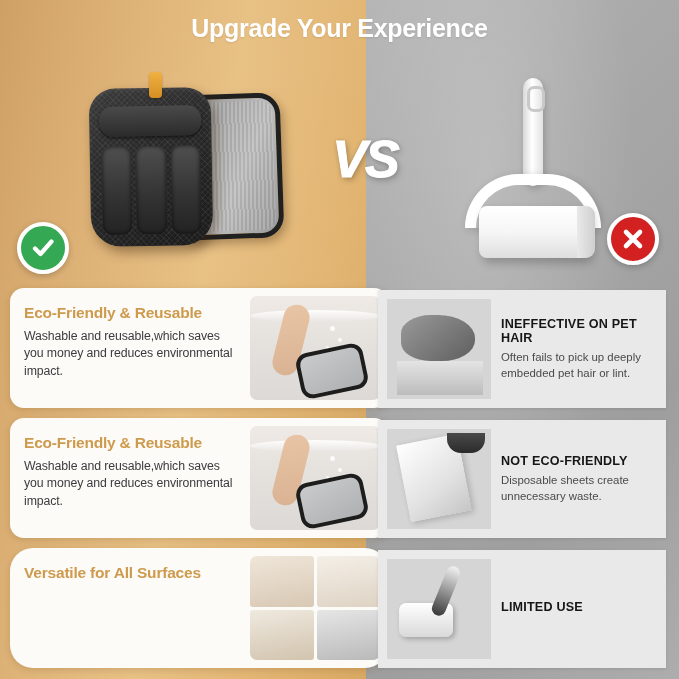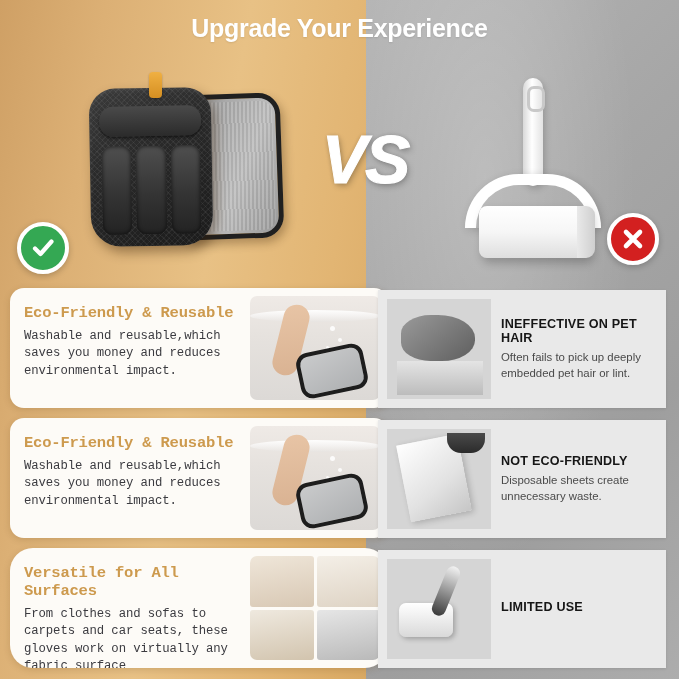--- a/index.html
+++ b/index.html
@@ -104,21 +104,21 @@
   }
   .roller-drum:after{
     content:""; position:absolute; right:-4px; top:0; width:18px; height:52px;
     background:linear-gradient(90deg,#e9e9e9,#cfcfcf); border-radius:0 9px 9px 0;
   }
 
   
   .vs-badge{
     position:absolute; left:315px; top:128px; width:100px; height:62px;
     z-index:7; display:flex; align-items:center; justify-content:center;
-    font-size:68px; font-weight:bold; font-style:italic; color:#ffffff;
+    font-size:52px; font-weight:bold; font-style:italic; color:#ffffff;
     letter-spacing:-2px;
     text-shadow:0 0 4px rgba(0,0,0,.18), 2px 3px 6px rgba(0,0,0,.22);
     -webkit-text-stroke:1px #ffffff;
   }
 
   
   .badge{
     position:absolute; width:52px; height:52px; border-radius:50%;
     z-index:7; box-shadow:0 2px 6px rgba(0,0,0,.22);
     border:4px solid #ffffff;
@@ -126,21 +126,21 @@
   }
   .badge-check{ left:17px; top:222px; background:#34a853; }
   .badge-x{ left:607px; top:213px; background:#d32020; }
   .badge svg{ display:block; }
 
   
   .card-left{
     position:absolute; left:10px; width:378px; height:120px;
     background:#fdfbf7; border-radius:14px;
     box-shadow:0 2px 7px rgba(90,55,15,.18);
-    z-index:5; overflow:hidden; display:flex;font-family:Liberation Mono, monospace;
+    z-index:5; overflow:hidden; display:flex;
   }
   .cl1{ top:288px; } .cl2{ top:418px; } .cl3{ top:548px;border-radius:23px; }
   .card-left .txt{ flex:1; padding:16px 8px 10px 14px; }
   .card-left .ttl{
     color:#cd9a4e; font-size:15.5px; font-weight:bold; margin-bottom:6px; letter-spacing:-0.2px;
   }
   .card-left .body{
     color:#3b3b40; font-size:12.3px; line-height:1.42; letter-spacing:-0.1px;
   }
   .card-left .thumb{
@@ -296,21 +296,20 @@
         <div class="bub b2"></div>
         <div class="bub b3"></div>
       <div class="arm"></div>
         <div class="pad"></div>
     </div>
   </div>
 
   <div class="card-left cl3">
     <div class="txt">
       <div class="ttl">Versatile for All Surfaces</div>
-      <div class="body">From clothes and sofas to carpets and car seats, these gloves work on virtually any fabric surface</div>
     </div>
     <div class="thumb th-grid">
       <div class="q-closet"></div>
       <div class="q-sofa"></div>
       <div class="q-rug"></div>
       <div class="q-car"></div>
     </div>
   </div>
 
   <div class="card-right cr1">

